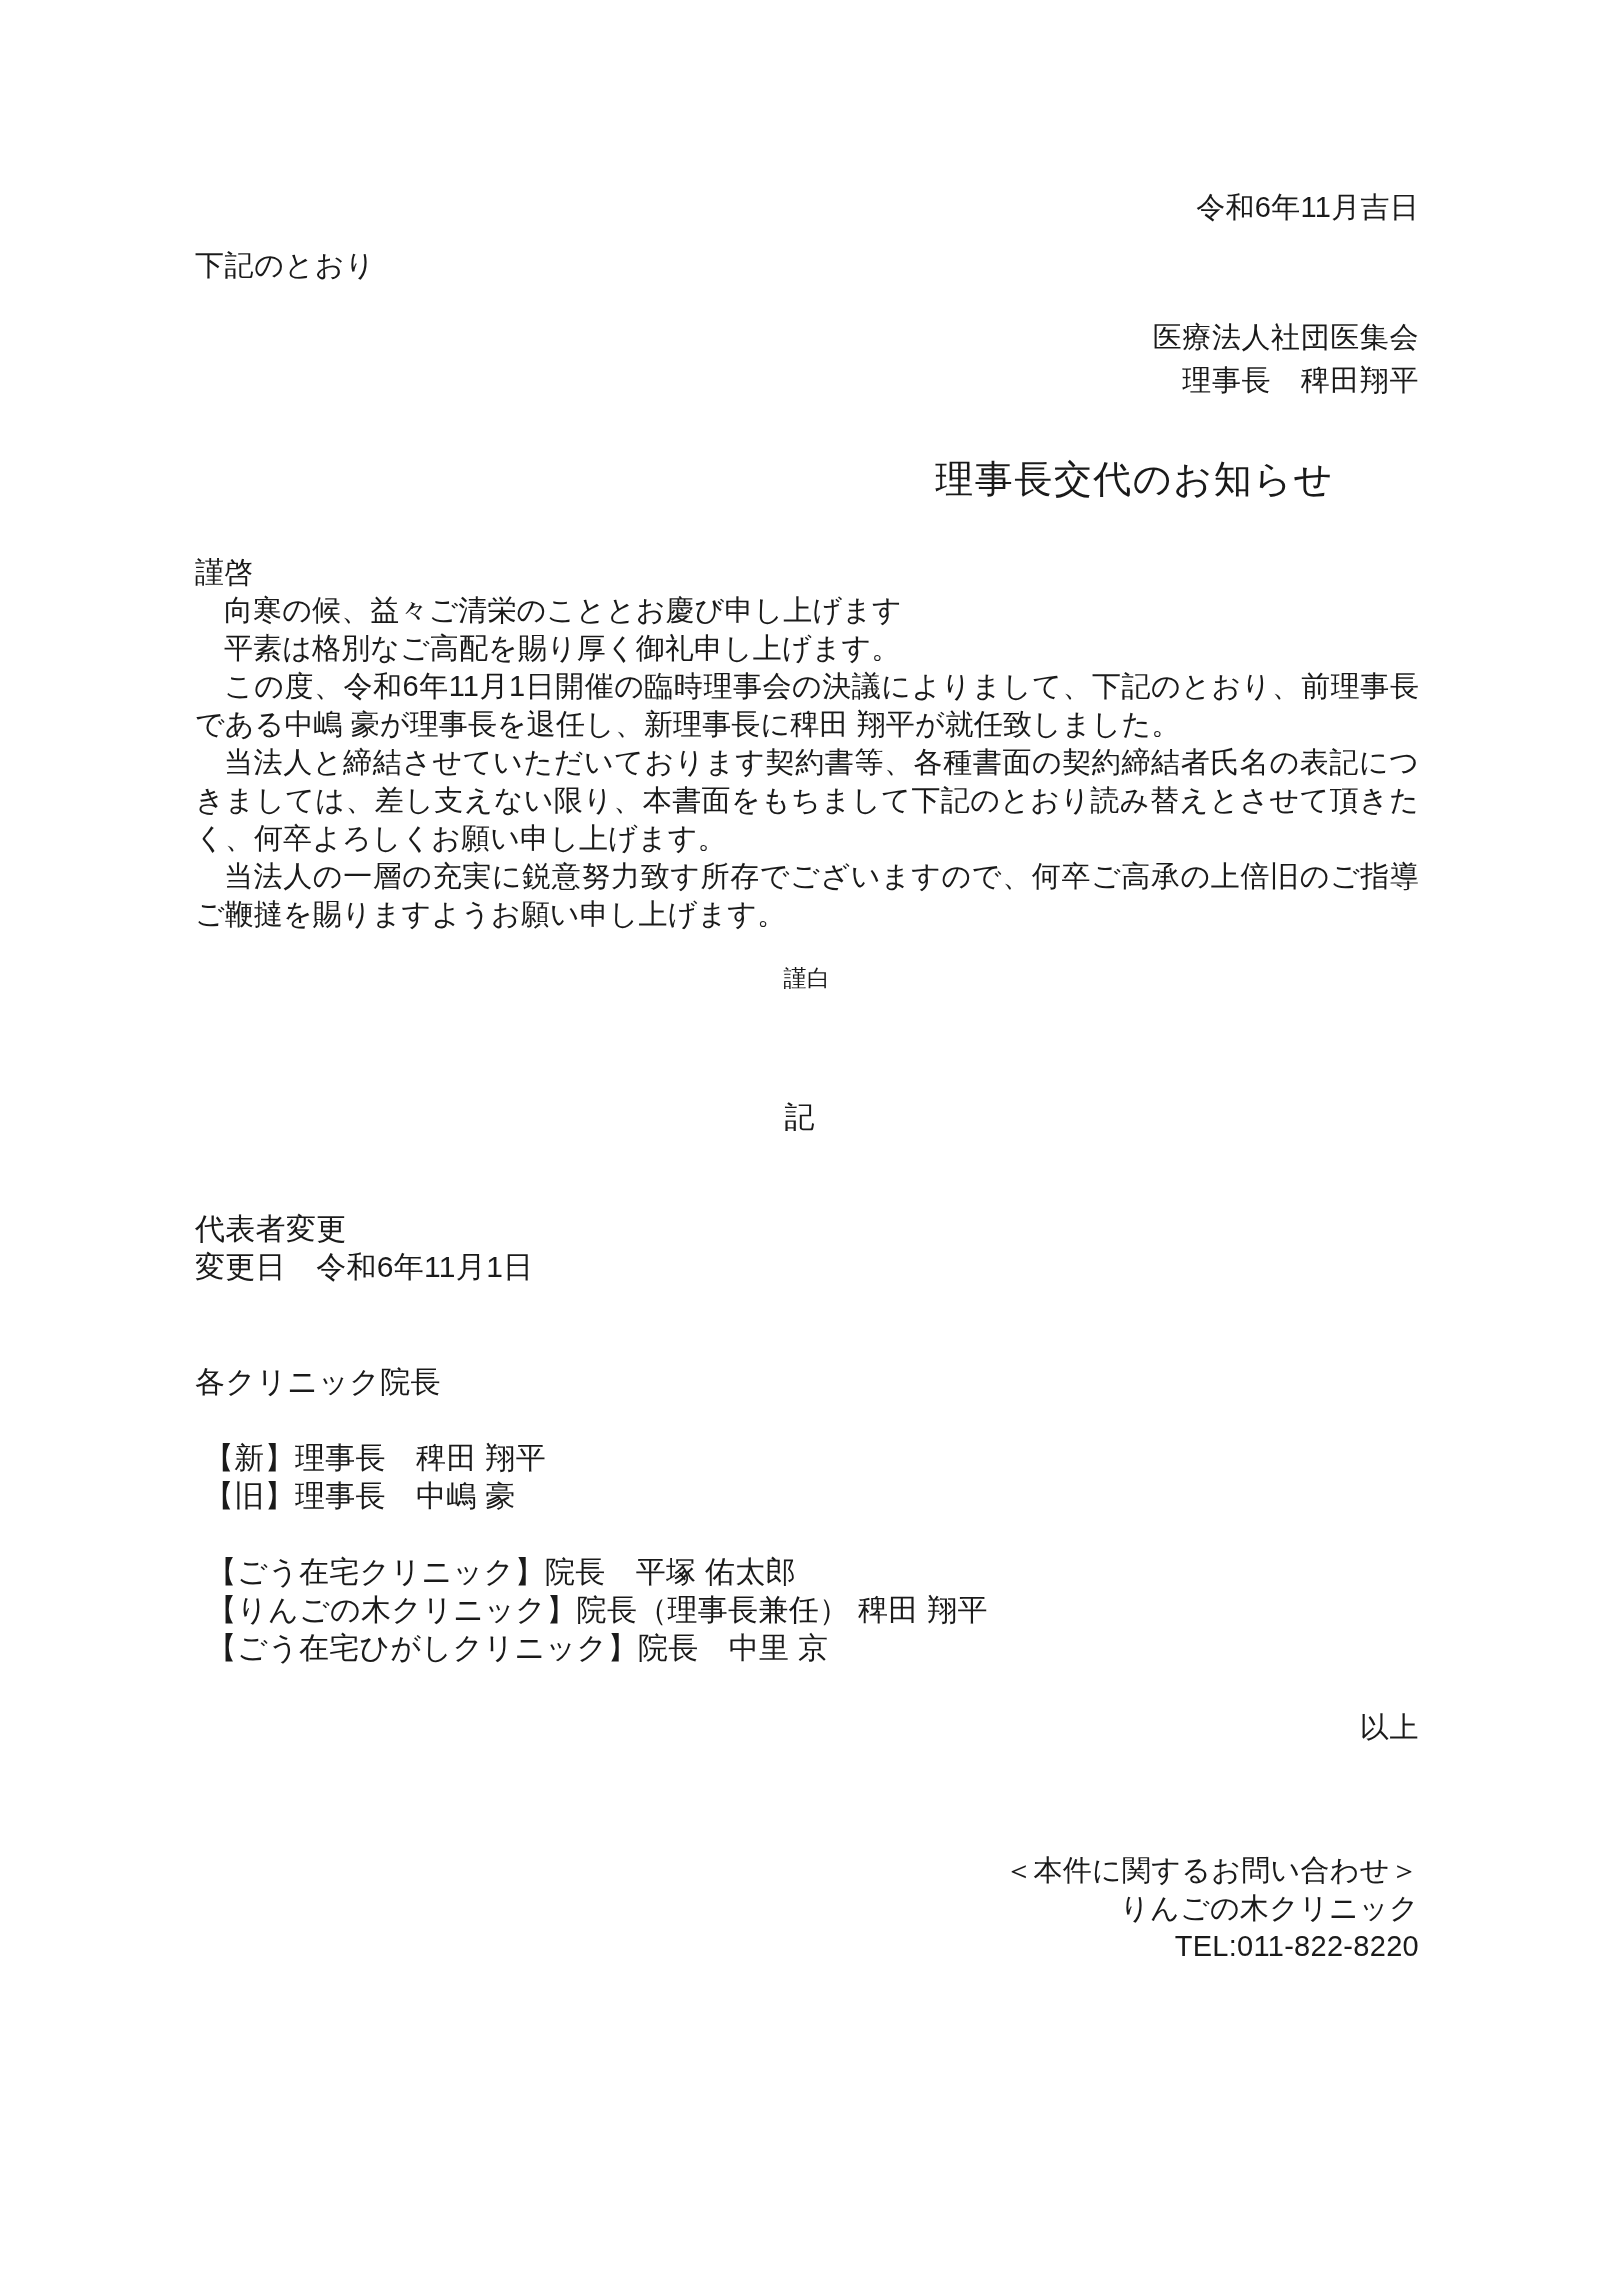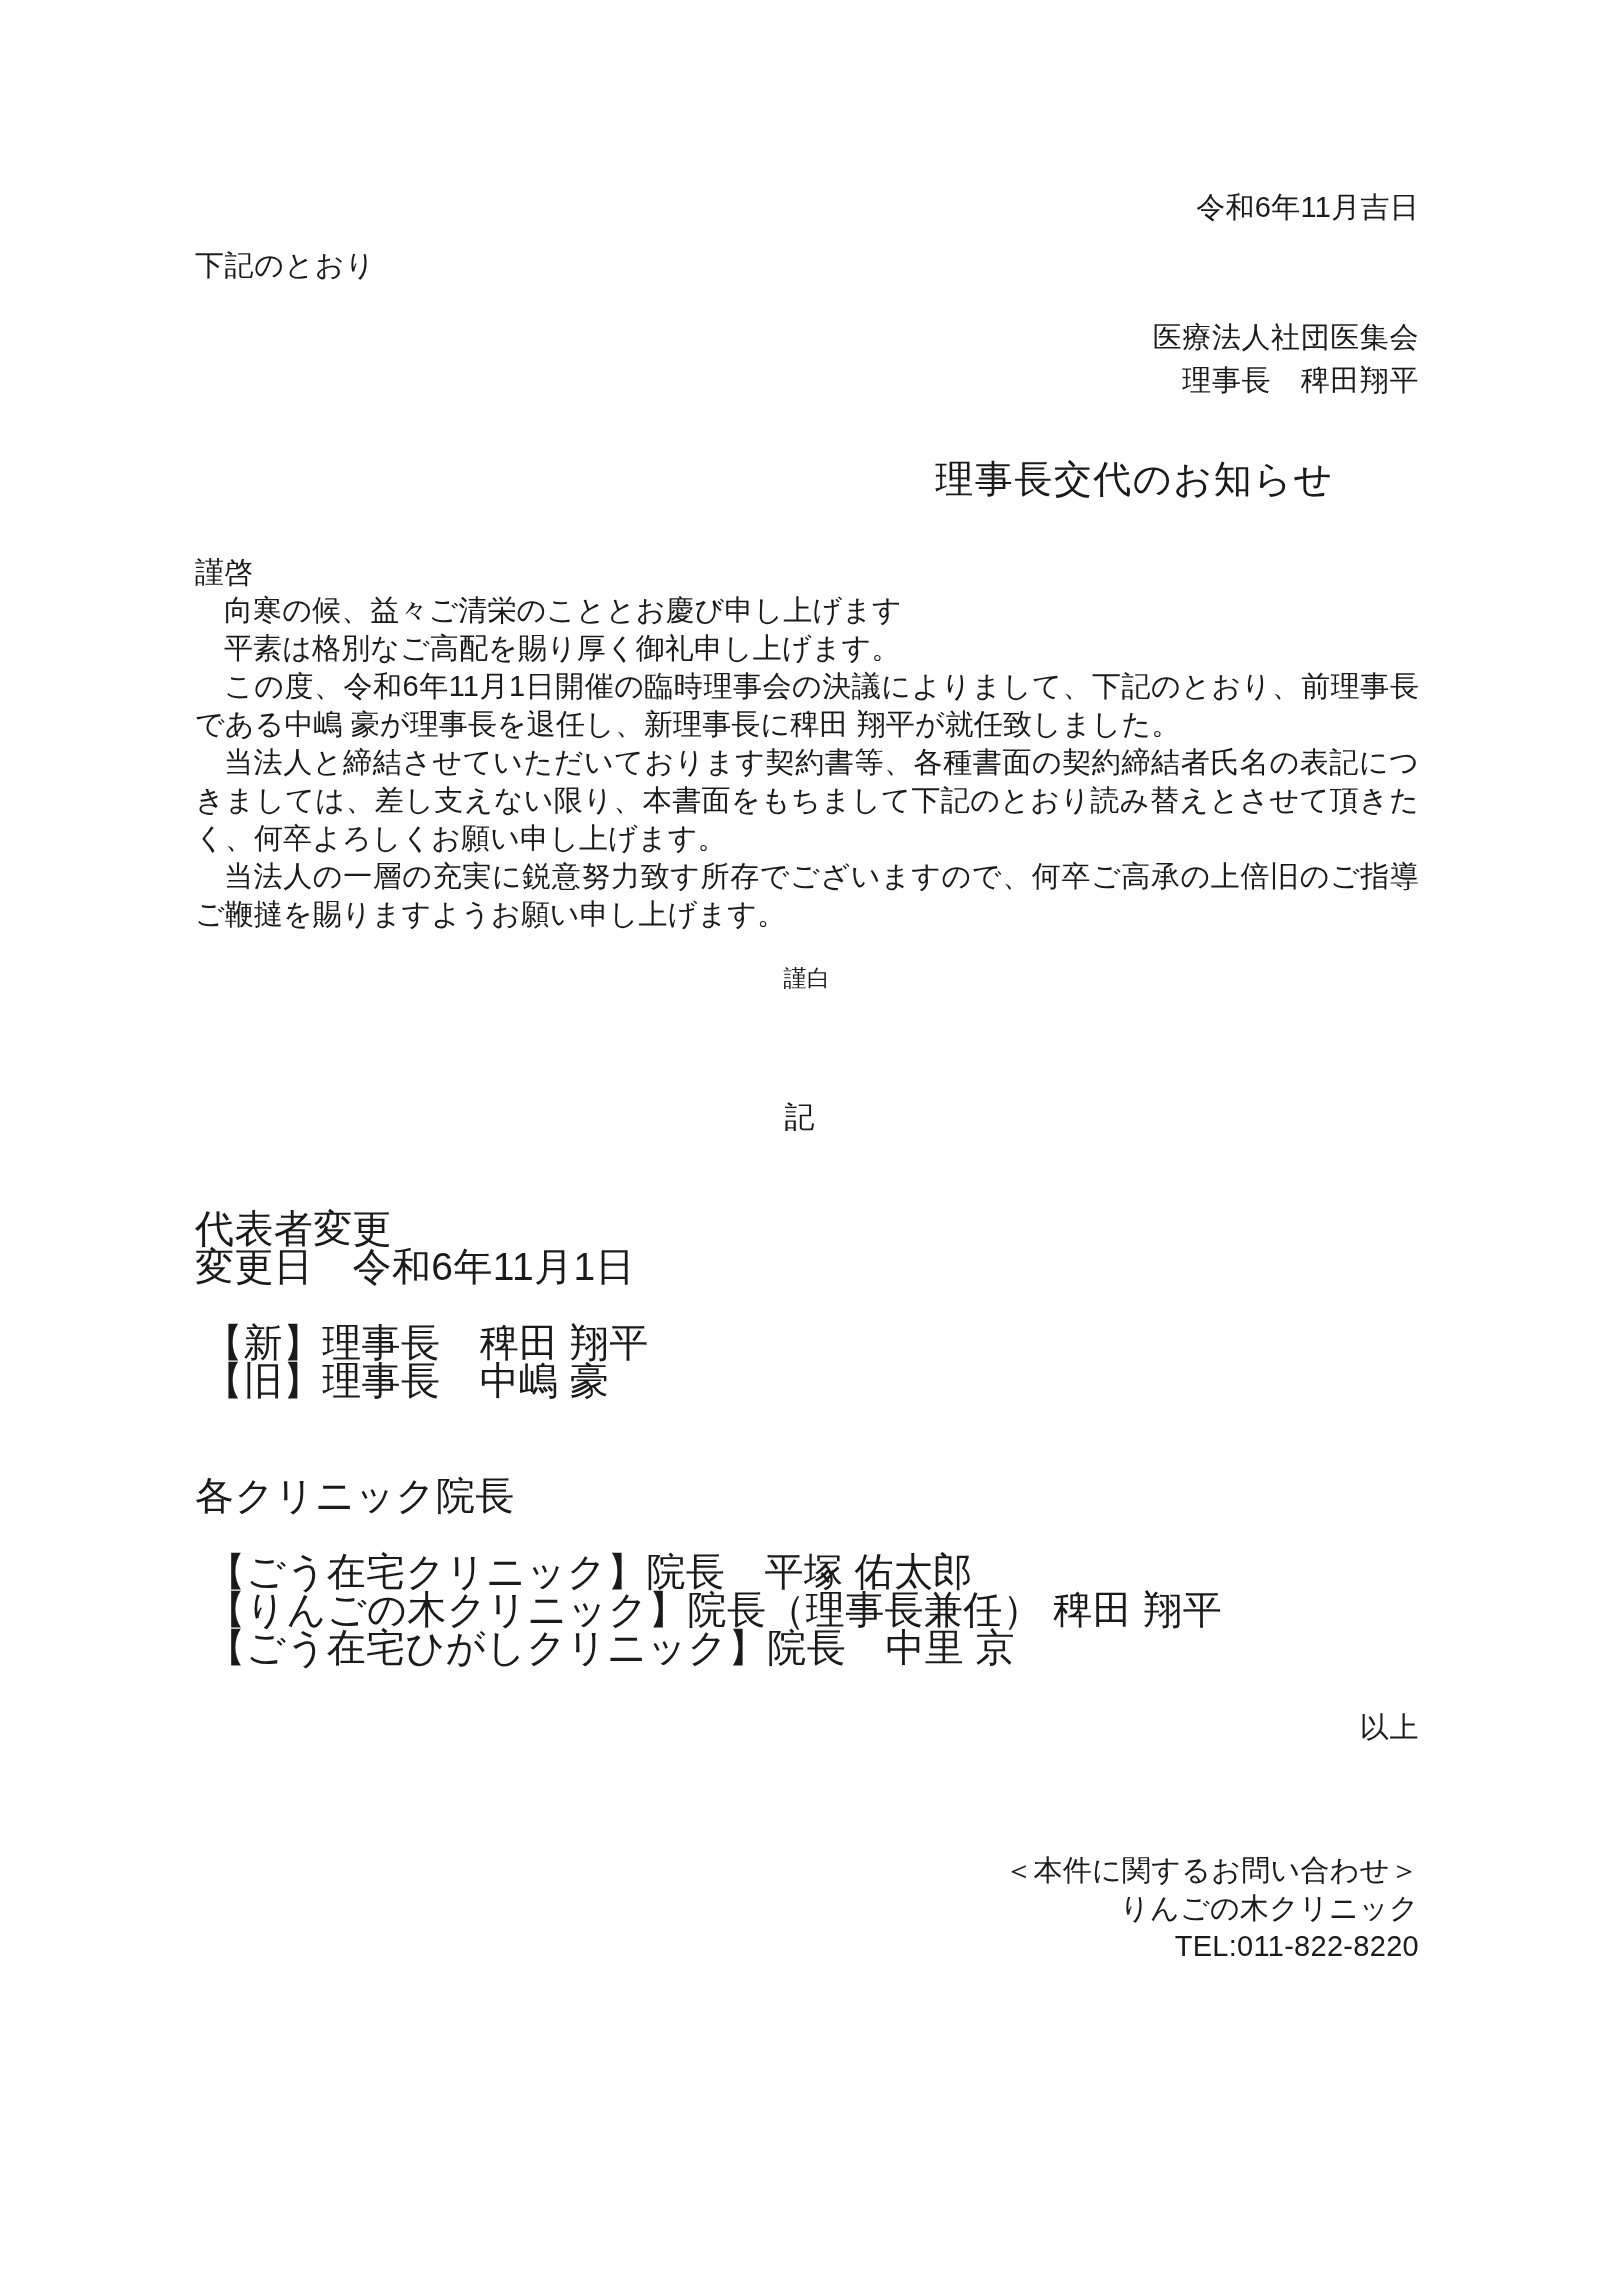--- a/index.html
+++ b/index.html
@@ -89,21 +89,21 @@
   
   .ki-mark {
     text-align: center;
     font-size: 30px;
     line-height: 1.0;
     margin-top: 112px;
     margin-right: 14.3px;
     letter-spacing: 0.02em;
   }
   .section-block {
-    font-size: 39px;
+    font-size: 30px;
     line-height: 38px;
     letter-spacing: 0.01em;
   }
   .section-block .row { white-space: pre; }
   .mt-rep { margin-top: 78px; }
   .mt-newold { margin-top: 38px; }
   .mt-clinics-head { margin-top: 77px; }
   .mt-clinics-list { margin-top: 38px; }
   .indent-sm { padding-left: 9px; }
   .indent-md { padding-left: 11.7px; }
@@ -154,27 +154,27 @@
 
     <div class="closing-right">謹白</div>
 
     <div class="ki-mark">記</div>
 
     <div class="section-block mt-rep">
       <div class="row">代表者変更</div>
       <div class="row">変更日　令和6年11月1日</div>
     </div>
 
+    <div class="section-block mt-clinics-head">
+      <div class="row">各クリニック院長</div>
+    </div>
+
     <div class="section-block mt-newold indent-sm">
       <div class="row">【新】理事長　稗田 翔平</div>
       <div class="row">【旧】理事長　中嶋 豪</div>
-    </div>
-
-    <div class="section-block mt-clinics-head">
-      <div class="row">各クリニック院長</div>
     </div>
 
     <div class="section-block mt-clinics-list indent-md">
       <div class="row">【ごう在宅クリニック】院長　平塚 佑太郎</div>
       <div class="row">【りんごの木クリニック】院長（理事長兼任） 稗田 翔平</div>
       <div class="row">【ごう在宅ひがしクリニック】院長　中里 京</div>
     </div>
 
     <div class="ijou">以上</div>
 

